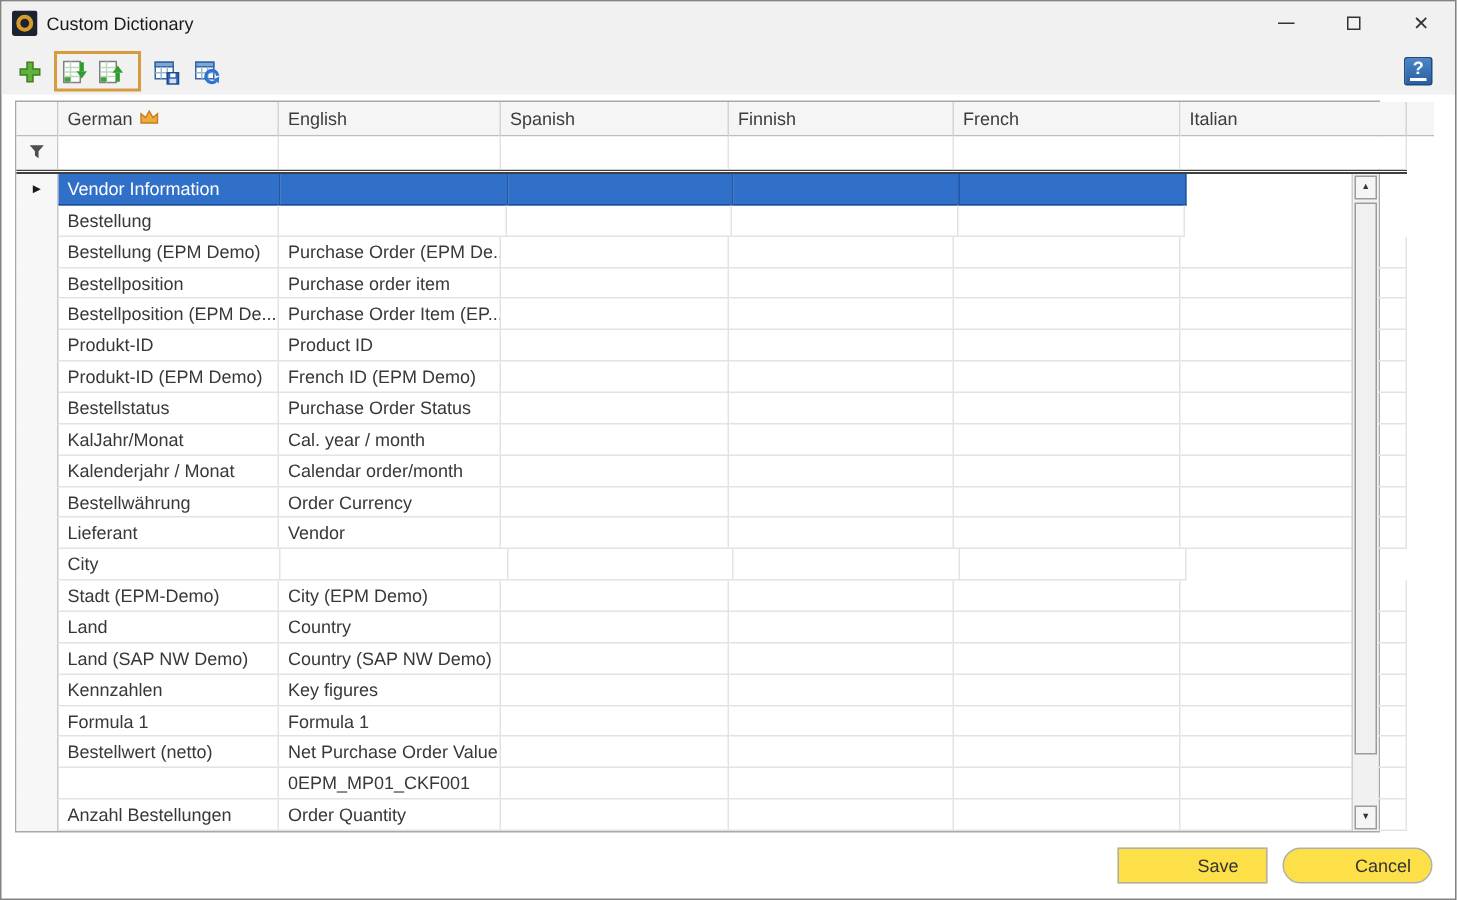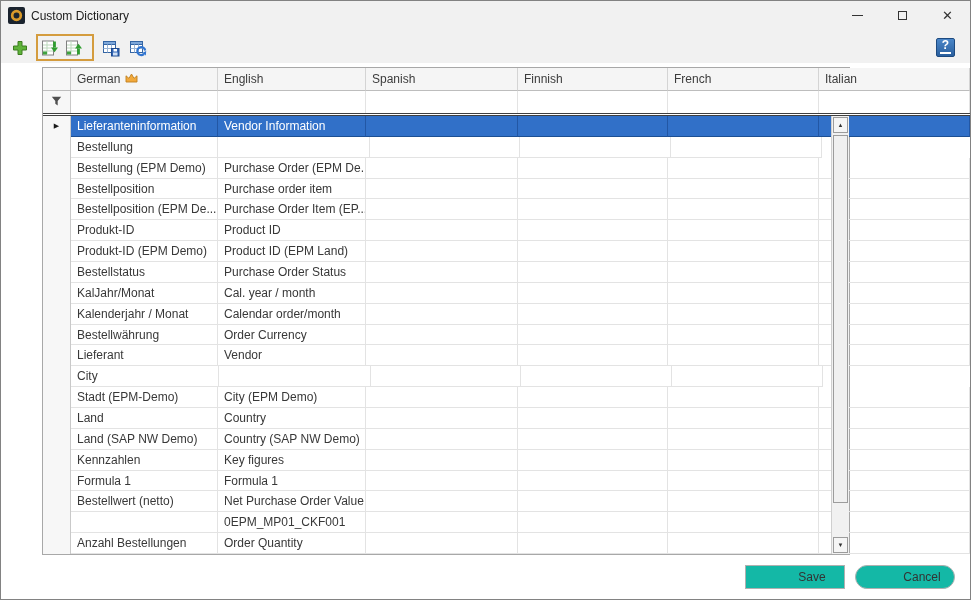--- a/index.html
+++ b/index.html
@@ -22,22 +22,22 @@
   .tb-btn { position:absolute; width:18px; height:18px; top:38px; background:transparent; border:none; padding:0; cursor:default; }
   .tb-highlight { position:absolute; left:35px; top:33px; width:58px; height:27px;
                   border:2px solid #D49C3E; }
   .help-btn { position:absolute; left:935px; top:37px; width:19px; height:19px;
               background:linear-gradient(#4a86c8,#2a5f9e); border:1px solid #1d4a80;
               border-radius:2px; color:#fff; font-size:12px; font-weight:bold;
               display:flex; align-items:flex-start; justify-content:center; line-height:13px; }
   .help-btn::after { content:""; position:absolute; left:3px; right:3px; bottom:2px; height:2px; background:#fff; }
 
   
-  .grid { position:absolute; left:9px; top:66px; width:808px; height:488px;
-          border:1px solid #a8a8a8; background:#fff; font-size:12px; color:#383838;margin-left:32px; }
+  .grid { position:absolute; left:9px; top:66px; width:910px; height:488px;
+          border:1px solid #a8a8a8; background:#fff; font-size:12px; color:#383838; }
   .g-header, .g-filter { display:flex; }
   .g-hcell { height:23px; background:#f5f5f5; border-right:1px solid #d4d4d4;
              border-bottom:1px solid #bdbdbd; display:flex; align-items:center;
              padding-left:6px; color:#3c3c3c; white-space:nowrap; overflow:hidden; }
   .g-fcell { height:22px; background:#fff; border-right:1px solid #e3e3e3;
              display:flex; align-items:center; justify-content:center; }
   .rowhdr-col { width:28px; min-width:28px; background:#f7f7f7; border-right:1px solid #c9c9c9;
                 display:flex; align-items:center; justify-content:center; padding-left:0; }
   .sb-col { width:18px; min-width:18px; padding-left:0; border-right:none; }
   .c0{width:147px;min-width:147px} .c1{width:148px;min-width:148px} .c2{width:152px;min-width:152px}
@@ -61,21 +61,21 @@
   .v-scrollbar { position:absolute; top:48px; right:0; bottom:0; width:18px;
                  background:#f1f1f1; border-left:1px solid #cfcfcf; }
   .sb-btn { position:absolute; left:1px; right:1px; height:16px; background:#f5f5f5;
             border:1px solid #9c9c9c; display:flex; align-items:center; justify-content:center;
             font-size:6px; color:#333; }
   .sb-up { top:1px; } .sb-down { bottom:1px; }
   .sb-thumb { position:absolute; left:1px; right:1px; top:19px; height:368px;
               background:#f0f0f0; border:1px solid #9c9c9c; }
 
   
-  .btn { position:absolute; width:100px; height:24px; background:#14b8a6;
+  .btn { position:absolute; width:100px; height:24px; background:#fde047;
          border:1px solid #b0b0b0; font-size:12px; color:#333;
          display:flex; align-items:center; justify-content:center; font-family:inherit;padding-left:34px; }
   .btn-save { left:744px; top:564px; }
   .btn-cancel { left:854px; top:564px;border-radius:12px; }
 </style>
 </head>
 <body>
 
 <div class="window">
   <div class="topband"></div>
@@ -201,21 +201,20 @@
       <div class="g-fcell c4"></div>
       <div class="g-fcell c5"></div>
       <div class="g-fcell sb-col"></div>
     </div>
     <div class="g-sep"></div>
     <div class="g-body" id="grid-body">
         <div class="g-row sel">
           <div class="g-rowhdr">
             <span class="row-arrow">▶</span>
           </div>
-          <div class="g-cell c0">Lieferanteninformation</div>
           <div class="g-cell c1">Vendor Information</div>
           <div class="g-cell c2"></div>
           <div class="g-cell c3"></div>
           <div class="g-cell c4"></div>
           <div class="g-cell c5"></div>
         </div>
         <div class="g-row">
           <div class="g-rowhdr"></div>
           <div class="g-cell c0">Bestellung</div>
           <div class="g-cell c2"></div>
@@ -255,21 +254,21 @@
           <div class="g-cell c0">Produkt-ID</div>
           <div class="g-cell c1">Product ID</div>
           <div class="g-cell c2"></div>
           <div class="g-cell c3"></div>
           <div class="g-cell c4"></div>
           <div class="g-cell c5"></div>
         </div>
         <div class="g-row">
           <div class="g-rowhdr"></div>
           <div class="g-cell c0">Produkt-ID (EPM Demo)</div>
-          <div class="g-cell c1">Product ID (EPM Land)</div>
+          <div class="g-cell c1">French ID (EPM Demo)</div>
           <div class="g-cell c2"></div>
           <div class="g-cell c3"></div>
           <div class="g-cell c4"></div>
           <div class="g-cell c5"></div>
         </div>
         <div class="g-row">
           <div class="g-rowhdr"></div>
           <div class="g-cell c0">Bestellstatus</div>
           <div class="g-cell c1">Purchase Order Status</div>
           <div class="g-cell c2"></div>

